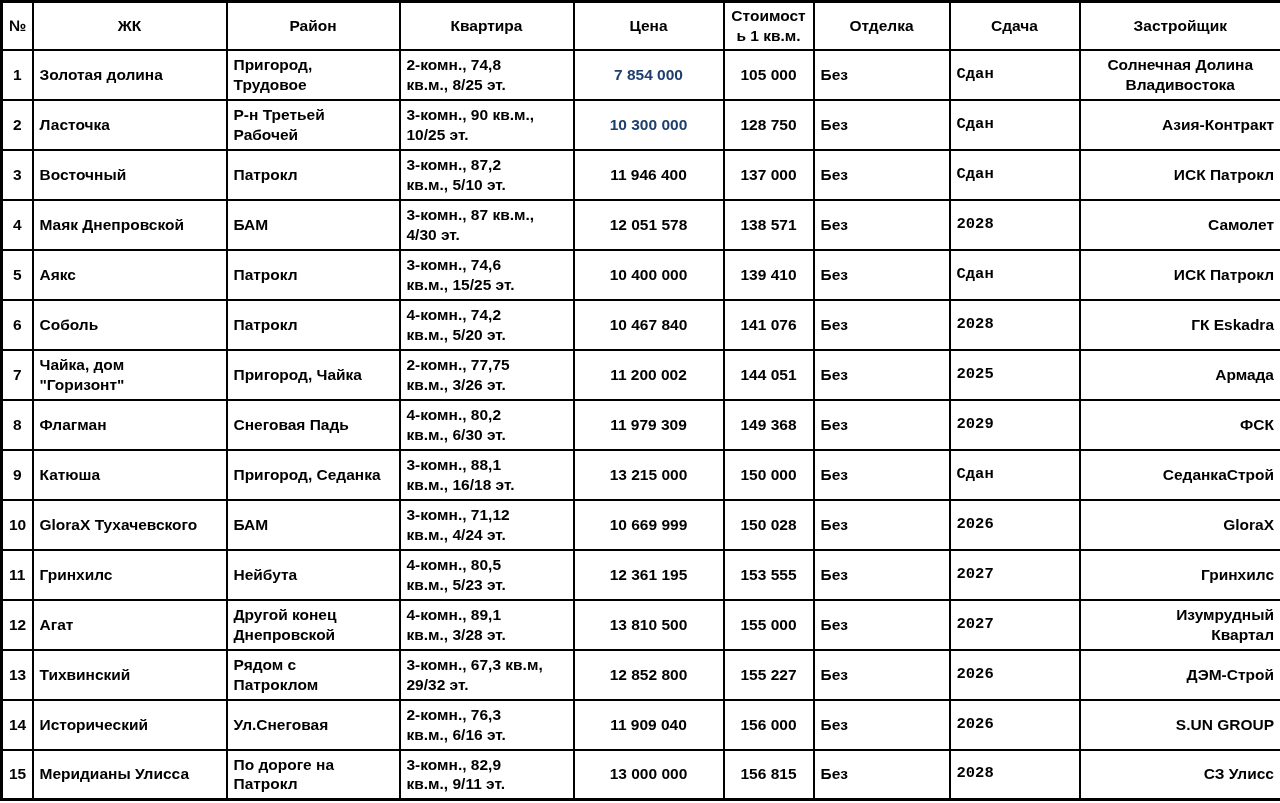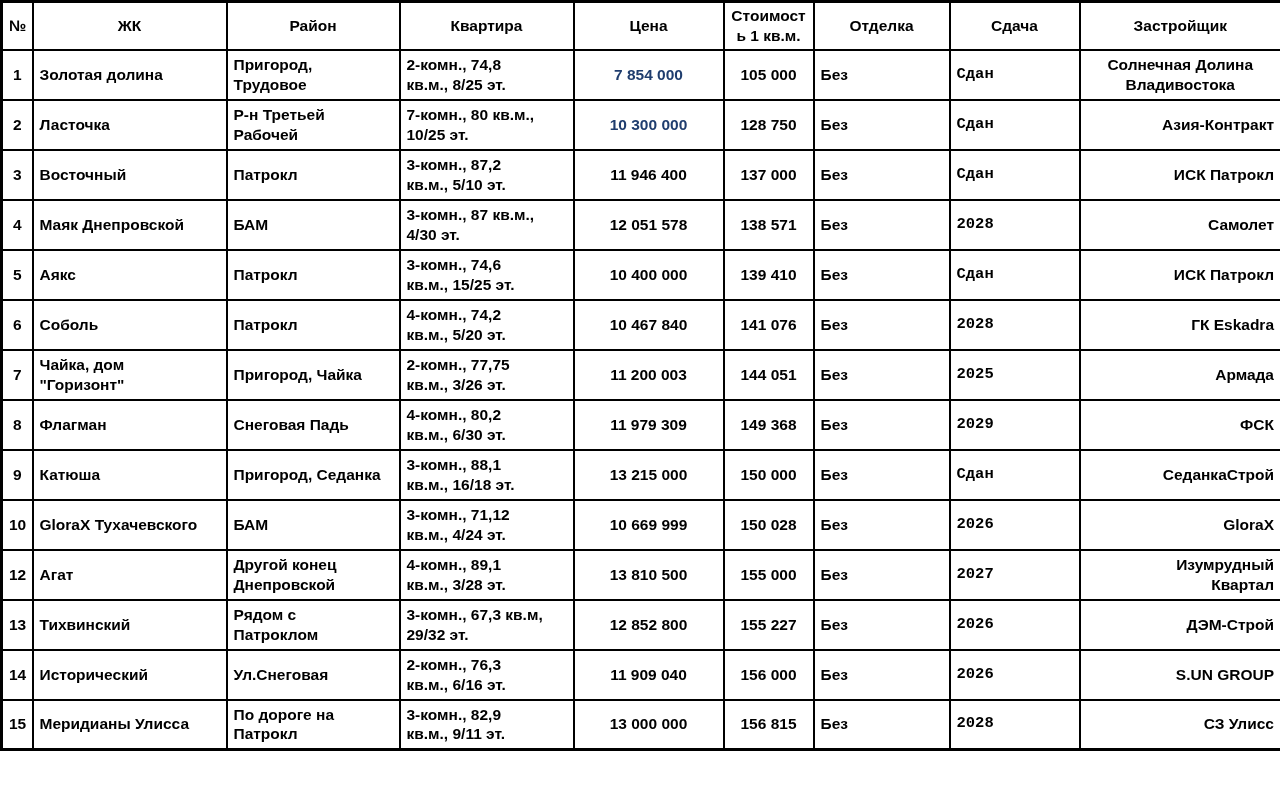--- a/index.html
+++ b/index.html
@@ -141,21 +141,21 @@
           <td class="finish">Без</td>
           <td class="hand">Сдан</td>
           <td class="dev center">Солнечная Долина
 Владивостока</td>
         </tr>
         <tr>
           <td class="num">2</td>
           <td class="jk">Ласточка</td>
           <td class="dist">Р-н Третьей
 Рабочей</td>
-          <td class="apt">7-комн., 80 кв.м.,
+          <td class="apt">3-комн., 90 кв.м.,
 10/25 эт.</td>
           <td class="price"><span class="price-accent">10 300 000</span></td>
           <td class="sqm">128 750</td>
           <td class="finish">Без</td>
           <td class="hand">Сдан</td>
           <td class="dev">Азия-Контракт</td>
         </tr>
         <tr>
           <td class="num">3</td>
           <td class="jk">Восточный</td>
@@ -204,21 +204,21 @@
           <td class="hand">2028</td>
           <td class="dev">ГК Eskadra</td>
         </tr>
         <tr>
           <td class="num">7</td>
           <td class="jk">Чайка, дом
 "Горизонт"</td>
           <td class="dist">Пригород, Чайка</td>
           <td class="apt">2-комн., 77,75
 кв.м., 3/26 эт.</td>
-          <td class="price"><span>11 200 003</span></td>
+          <td class="price"><span>11 200 002</span></td>
           <td class="sqm">144 051</td>
           <td class="finish">Без</td>
           <td class="hand">2025</td>
           <td class="dev">Армада</td>
         </tr>
         <tr>
           <td class="num">8</td>
           <td class="jk">Флагман</td>
           <td class="dist">Снеговая Падь</td>
           <td class="apt">4-комн., 80,2
@@ -245,20 +245,32 @@
           <td class="num">10</td>
           <td class="jk">GloraX Тухачевского</td>
           <td class="dist">БАМ</td>
           <td class="apt">3-комн., 71,12
 кв.м., 4/24 эт.</td>
           <td class="price"><span>10 669 999</span></td>
           <td class="sqm">150 028</td>
           <td class="finish">Без</td>
           <td class="hand">2026</td>
           <td class="dev">GloraX</td>
+        </tr>
+        <tr>
+          <td class="num">11</td>
+          <td class="jk">Гринхилс</td>
+          <td class="dist">Нейбута</td>
+          <td class="apt">4-комн., 80,5
+кв.м., 5/23 эт.</td>
+          <td class="price"><span>12 361 195</span></td>
+          <td class="sqm">153 555</td>
+          <td class="finish">Без</td>
+          <td class="hand">2027</td>
+          <td class="dev">Гринхилс</td>
         </tr>
         <tr>
           <td class="num">12</td>
           <td class="jk">Агат</td>
           <td class="dist">Другой конец
 Днепровской</td>
           <td class="apt">4-комн., 89,1
 кв.м., 3/28 эт.</td>
           <td class="price"><span>13 810 500</span></td>
           <td class="sqm">155 000</td>

